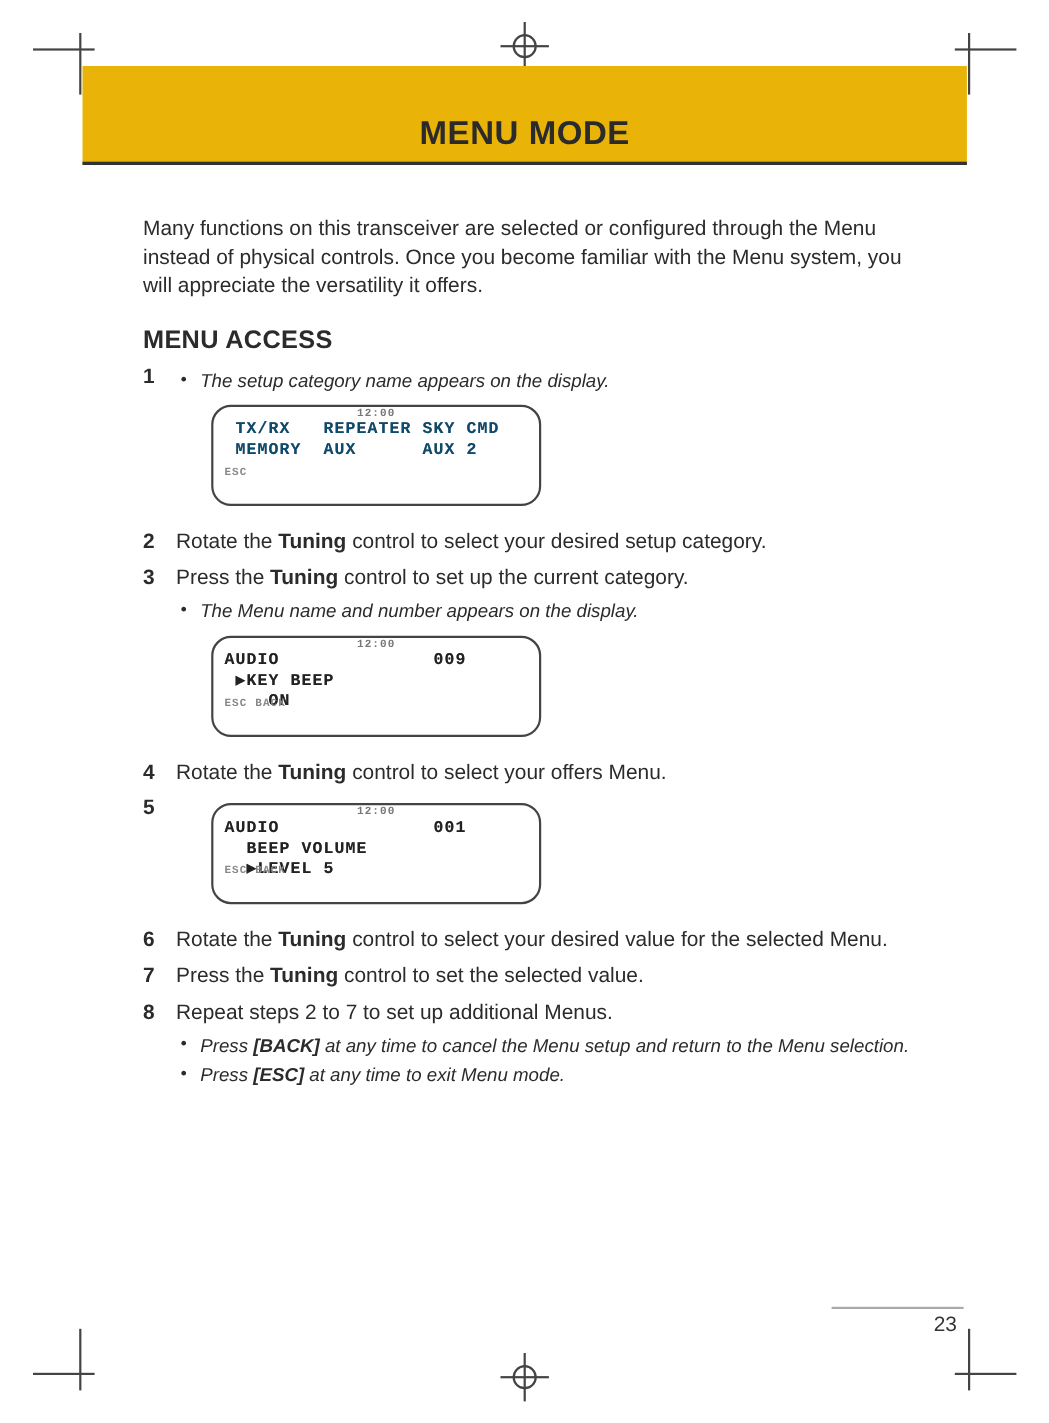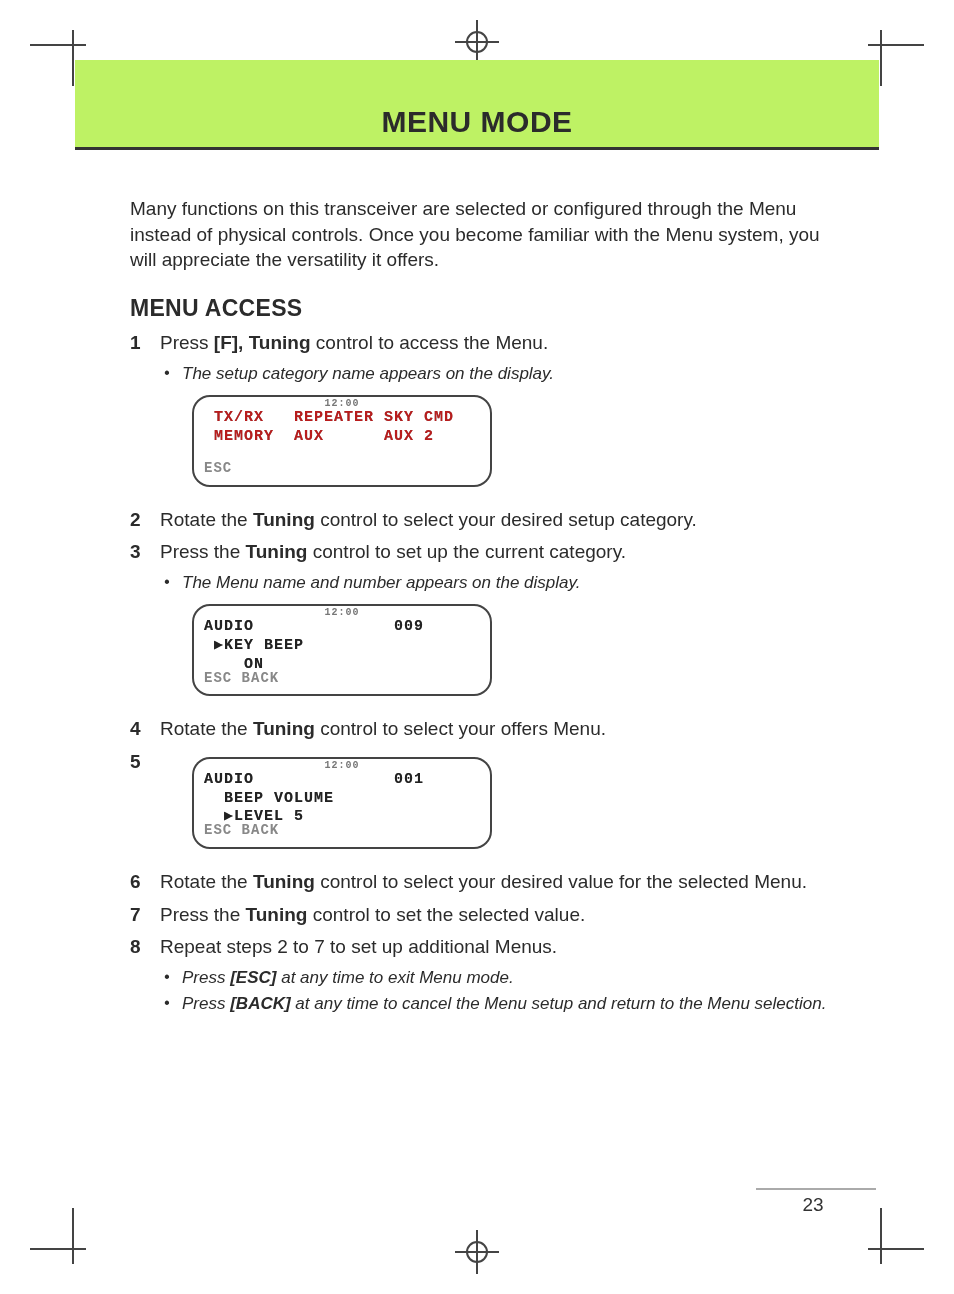--- a/index.html
+++ b/index.html
@@ -25,21 +25,21 @@
   .reg-bot { bottom: 20px; left: 50%; transform: translateX(-50%); }
   .reg-mark::before, .reg-mark::after { content: ""; position: absolute; background: #444; }
   .reg-mark::before { top: 50%; left: 0; width: 100%; height: 2px; transform: translateY(-50%); }
   .reg-mark::after  { left: 50%; top: 0; width: 2px; height: 100%; transform: translateX(-50%); }
   .reg-circle { position: absolute; top: 50%; left: 50%; width: 22px; height: 22px; border: 2px solid #444; border-radius: 50%; transform: translate(-50%,-50%); }
 
   .header-band {
     position: absolute;
     top: 60px; left: 75px; right: 75px;
     height: 90px;
-    background: #bef264;
+    background: #eab308;
     border-bottom: 3px solid #333;
   }
   .page-title {
     position: absolute;
     left: 0; right: 0;
     bottom: 8px;
     text-align: center;
     font-family: "Arial Narrow", Arial, sans-serif;
     font-weight: bold;
     font-stretch: condensed;
@@ -103,32 +103,32 @@
     border-radius: 18px;
     background: #fff;
     padding: 2px 10px 14px 10px;
     font-family: "Courier New", monospace;
     font-weight: bold;
     color: #333;
     position: relative;
     overflow: hidden;
   }
   .lcd .time { font-size: 10px; letter-spacing: 1px; text-align: center; line-height: 1; color: #777; }
-  .lcd .row { font-size: 15px; letter-spacing: 1px; line-height: 1.25; white-space: pre; color: #b91c1c; text-shadow: 0 0 0.3px #888; }
+  .lcd .row { font-size: 15px; letter-spacing: 1px; line-height: 1.25; white-space: pre; color: #0c4a6e; text-shadow: 0 0 0.3px #888; }
   .lcd .row.sel { color: #222; }
-  .lcd .footer { font-size: 14px; letter-spacing: 1px; color: #888; position: absolute; bottom: 6px; left: 10px; }
+  .lcd .footer { font-size: 10px; letter-spacing: 1px; color: #888; position: absolute; bottom: 20px; left: 10px; }
 
   .page-number-wrap {
     position: absolute;
     bottom: 78px;
     right: 78px;
     width: 120px;
     border-top: 2px solid #aaa;
     padding-top: 4px;
-    text-align: center;
+    text-align: right;
   }
   .page-number {
     font-size: 19px;
     color: #333;
     padding-right: 6px;
   }
 </style>
 </head>
 <body>
 
@@ -155,21 +155,20 @@
 
   <p class="intro">Many functions on this transceiver are selected or configured through the Menu instead of physical controls.  Once you become familiar with the Menu system, you will appreciate the versatility it offers.</p>
 
   <h2 class="section-heading">MENU ACCESS</h2>
 
   <ol class="steps">
 
     <li>
       <span class="num">1</span>
       <div class="body">
-        <span><span>Press </span><b>[F], Tuning</b><span> control to access the Menu.</span></span>
         <ul class="sub-bullets">
           <li>The setup category name appears on the display.</li>
         </ul>
         <div class="lcd">
           <div class="time">12:00</div>
           <div class="row"> TX/RX   REPEATER SKY CMD</div>
           <div class="row"> MEMORY  AUX      AUX 2</div>
           <div class="footer">ESC</div>
         </div>
       </div>
@@ -231,22 +230,22 @@
       <div class="body">
         <span><span>Press the </span><b>Tuning</b><span> control to set the selected value.</span></span>
       </div>
     </li>
 
     <li>
       <span class="num">8</span>
       <div class="body">
         <span>Repeat steps 2 to 7 to set up additional Menus.</span>
         <ul class="sub-bullets">
+          <li><span>Press </span><b>[BACK]</b><span> at any time to cancel the Menu setup and return to the Menu selection.</span></li>
           <li><span>Press </span><b>[ESC]</b><span> at any time to exit Menu mode.</span></li>
-          <li><span>Press </span><b>[BACK]</b><span> at any time to cancel the Menu setup and return to the Menu selection.</span></li>
         </ul>
       </div>
     </li>
 
   </ol>
 </div>
 
 <div class="page-number-wrap">
   <span class="page-number">23</span>
 </div>

